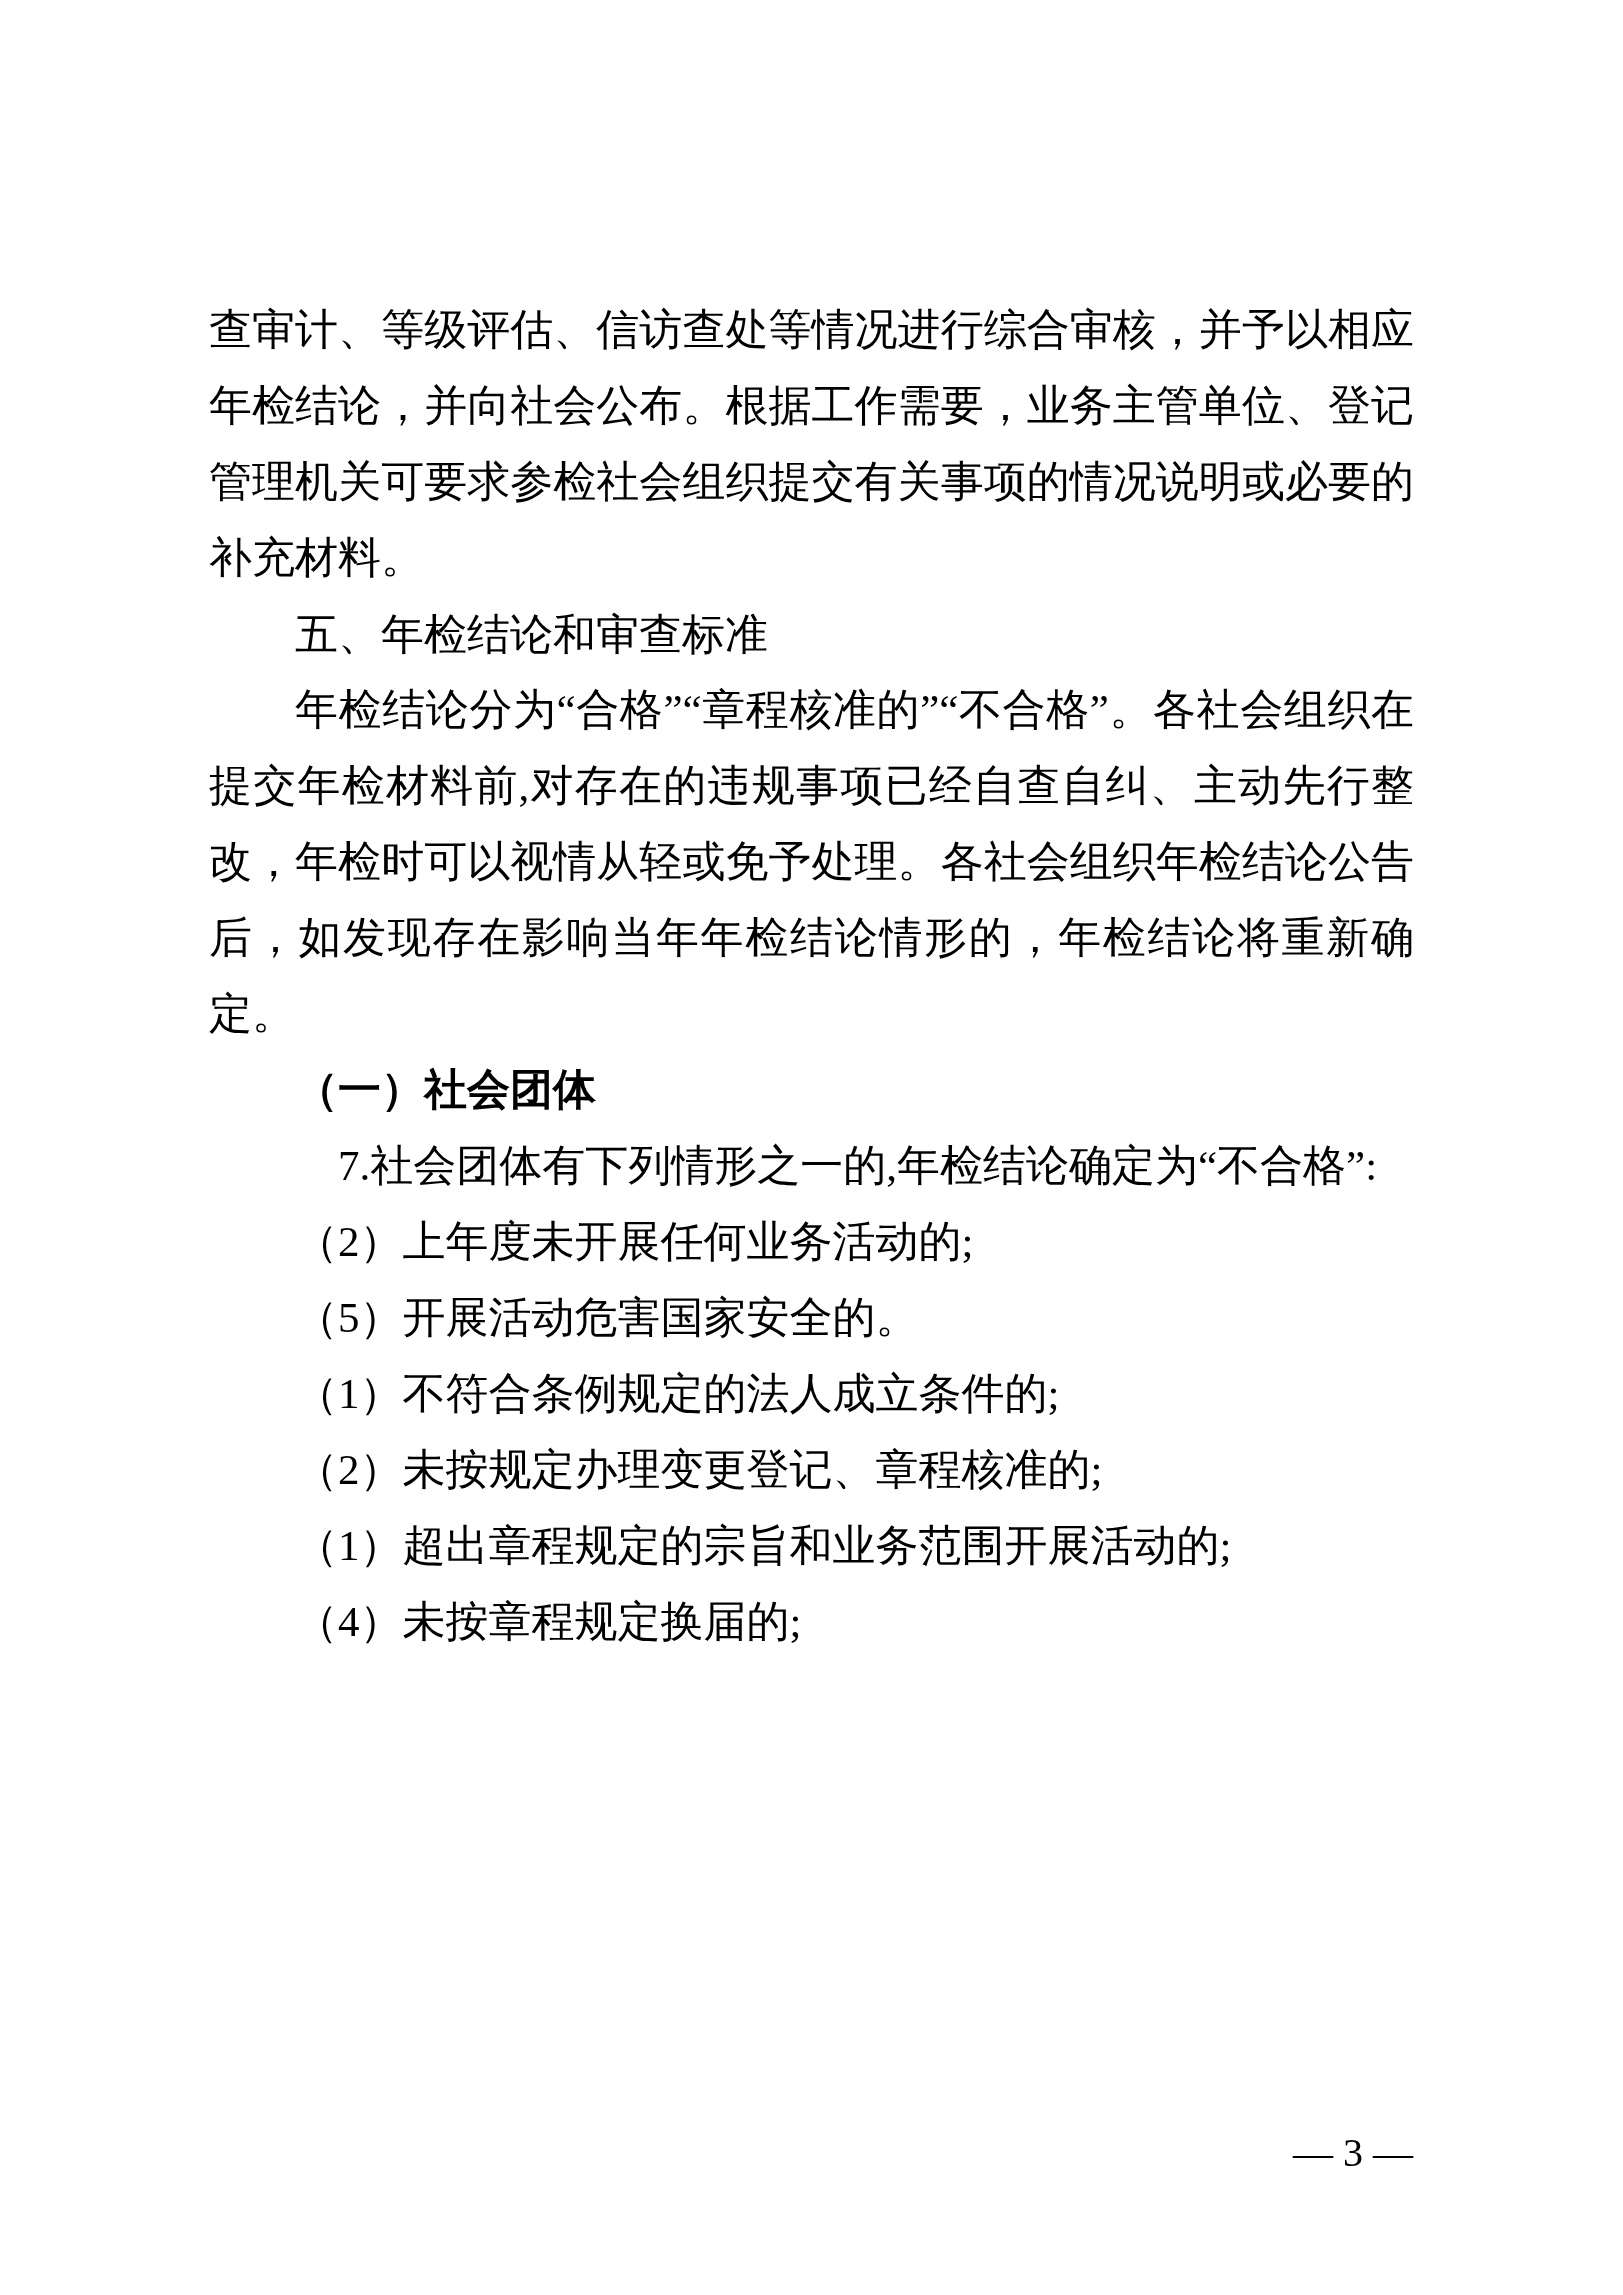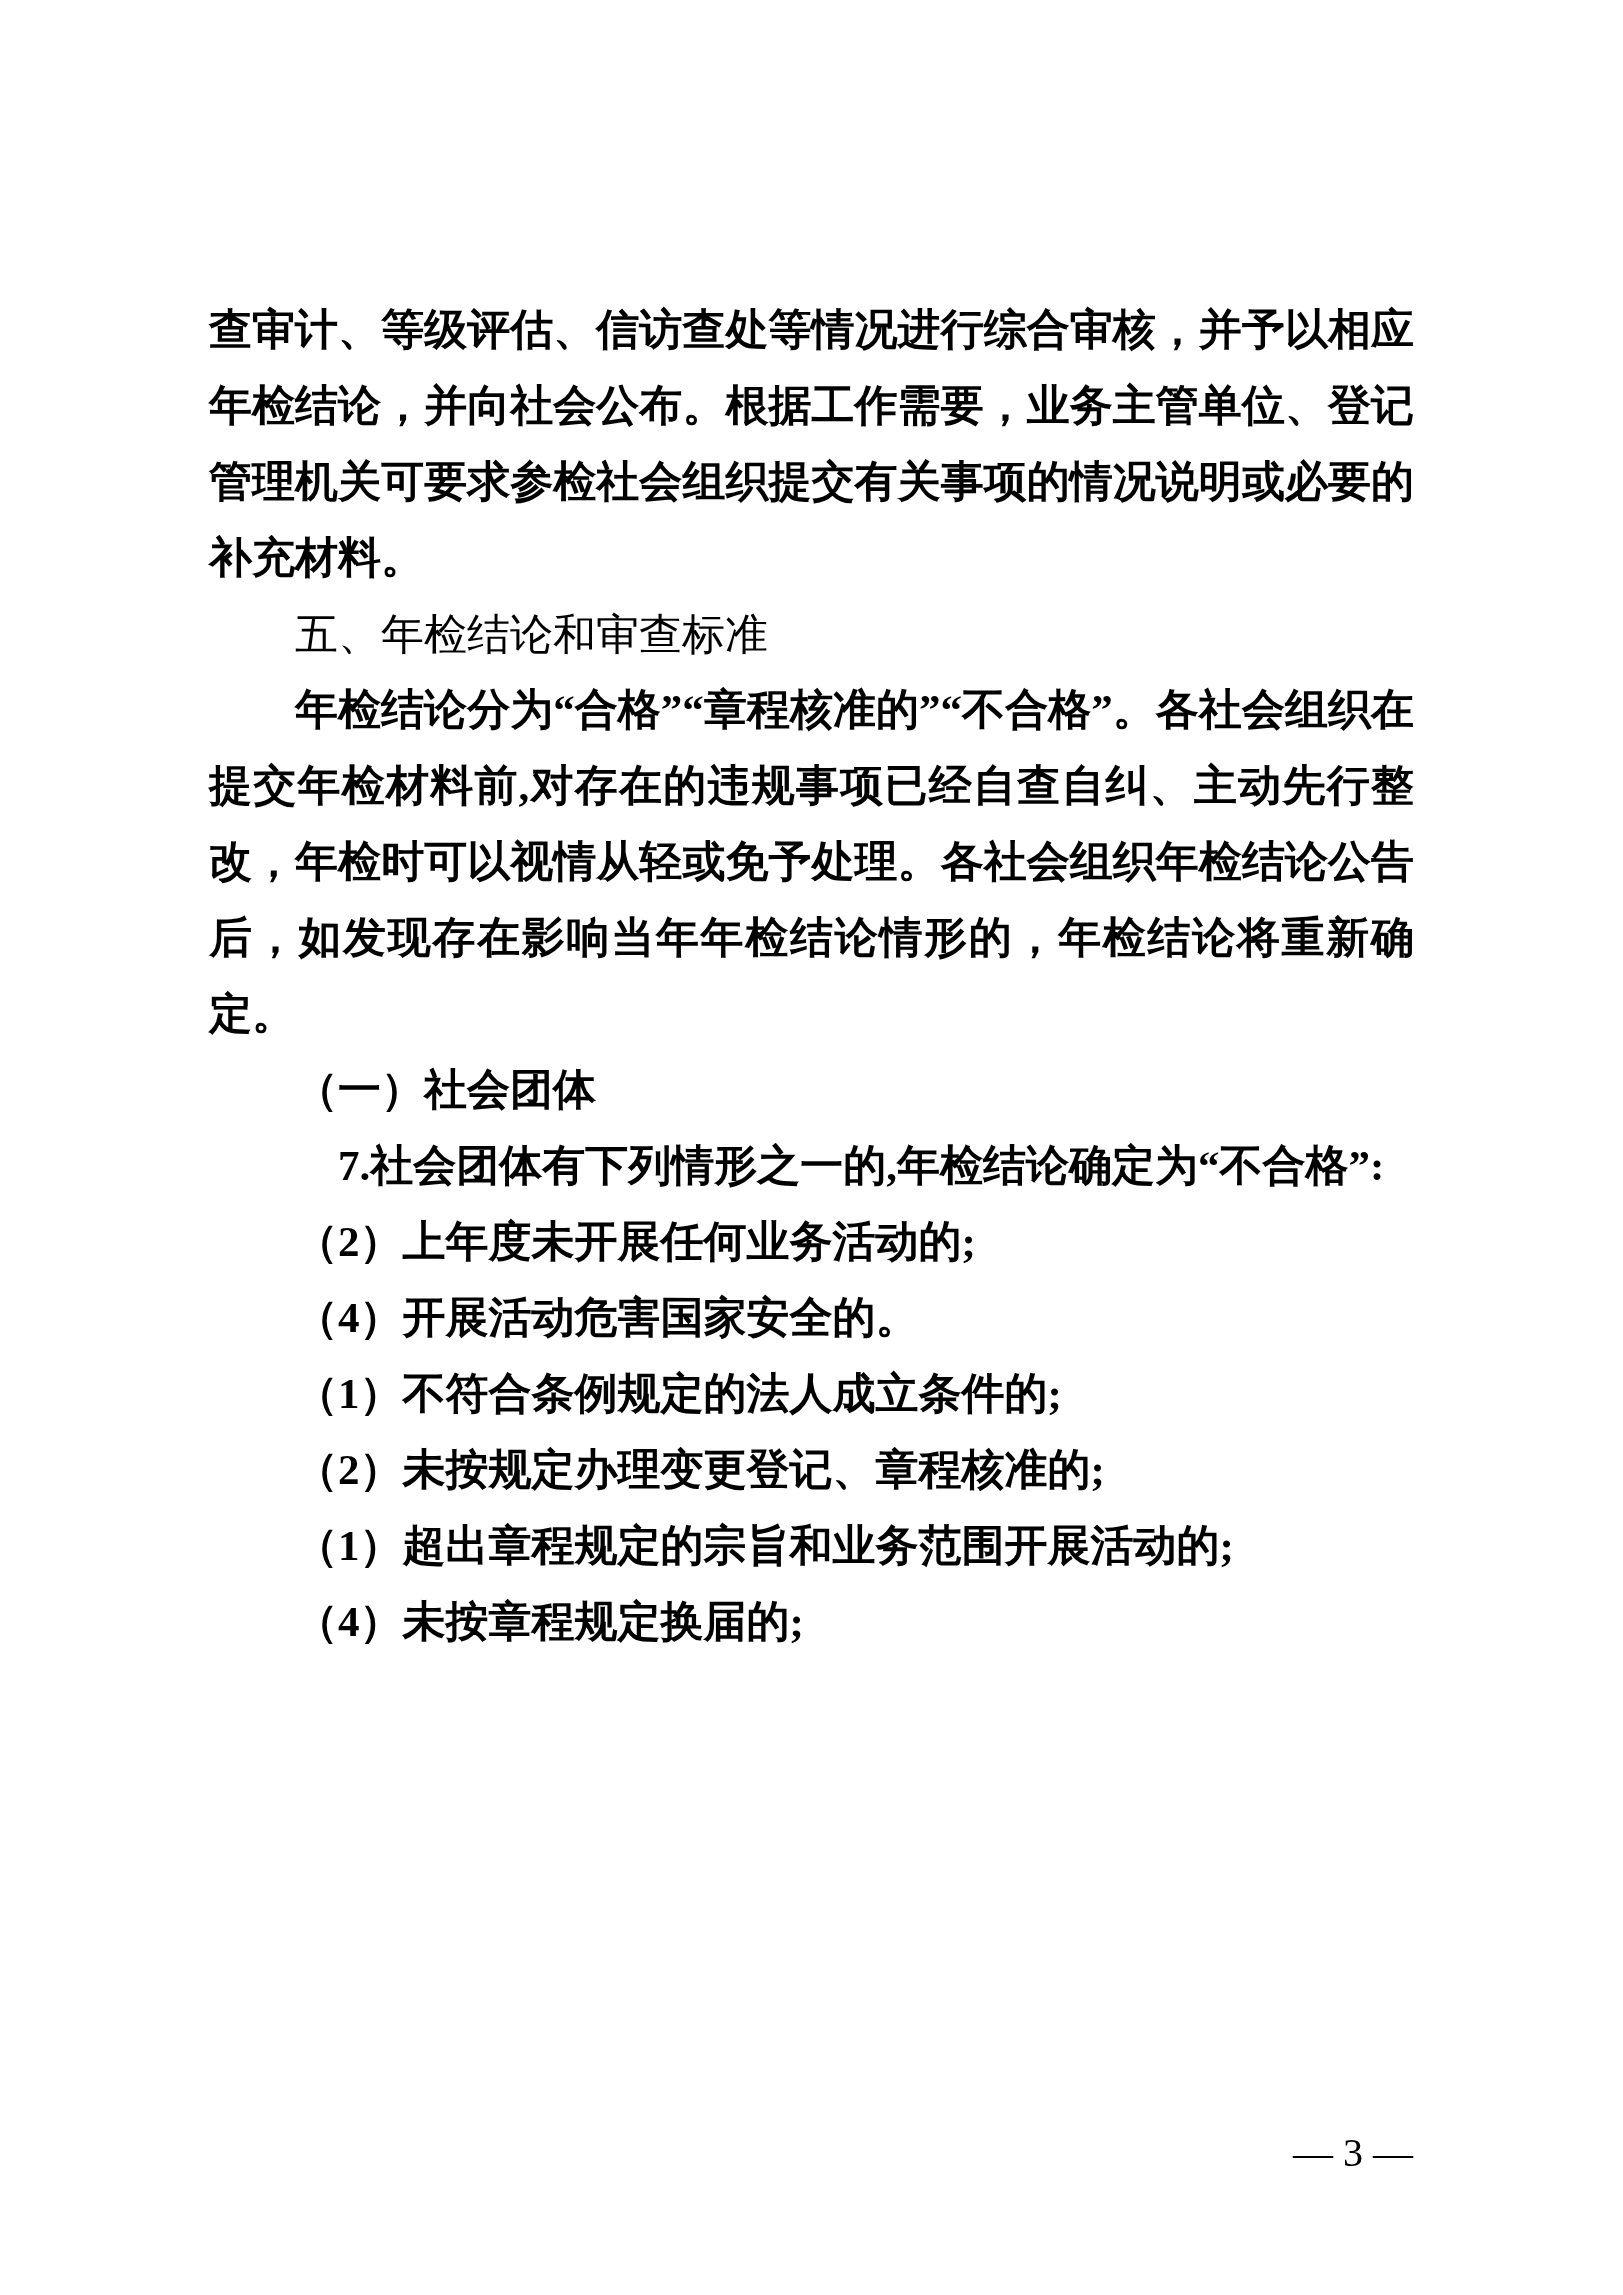--- a/index.html
+++ b/index.html
@@ -23,21 +23,20 @@
     width: 1205px;
     font-size: 43px;
     line-height: 76px;
     text-align: justify;
     text-align-last: left;
   }
   .content p {
     margin: 0;
     padding: 0;
     text-indent: 2em;
-    font-weight: bold;
   }
   .content p.cont {
     text-indent: 0;
   }
   .content p.h1 {
     font-family: "Liberation Sans", "DejaVu Sans", sans-serif;
     font-weight: 400;
     text-indent: 2em;
   }
   .content p.h2 {
@@ -61,21 +60,21 @@
 <body>
 
 <div class="page">
   <main class="content">
     <p class="cont">查审计、等级评估、信访查处等情况进行综合审核，并予以相应年检结论，并向社会公布。根据工作需要，业务主管单位、登记管理机关可要求参检社会组织提交有关事项的情况说明或必要的补充材料。</p>
     <p class="h1">五、年检结论和审查标准</p>
     <p class="body">年检结论分为“合格”“章程核准的”“不合格”。各社会组织在提交年检材料前,对存在的违规事项已经自查自纠、主动先行整改，年检时可以视情从轻或免予处理。各社会组织年检结论公告后，如发现存在影响当年年检结论情形的，年检结论将重新确定。</p>
     <p class="h2">（一）社会团体</p>
     <p class="num">7.社会团体有下列情形之一的,年检结论确定为“不合格”:</p>
     <p class="body">（2）上年度未开展任何业务活动的;</p>
-    <p class="body">（4）开展活动危害国家安全的。</p>
+    <p class="body">（5）开展活动危害国家安全的。</p>
     <p class="body">（1）不符合条例规定的法人成立条件的;</p>
     <p class="body">（2）未按规定办理变更登记、章程核准的;</p>
     <p class="body">（1）超出章程规定的宗旨和业务范围开展活动的;</p>
     <p class="body">（4）未按章程规定换届的;</p>
   </main>
   <footer class="pagenum">— 3 —</footer>
 </div>
 
 
 </body></html>

